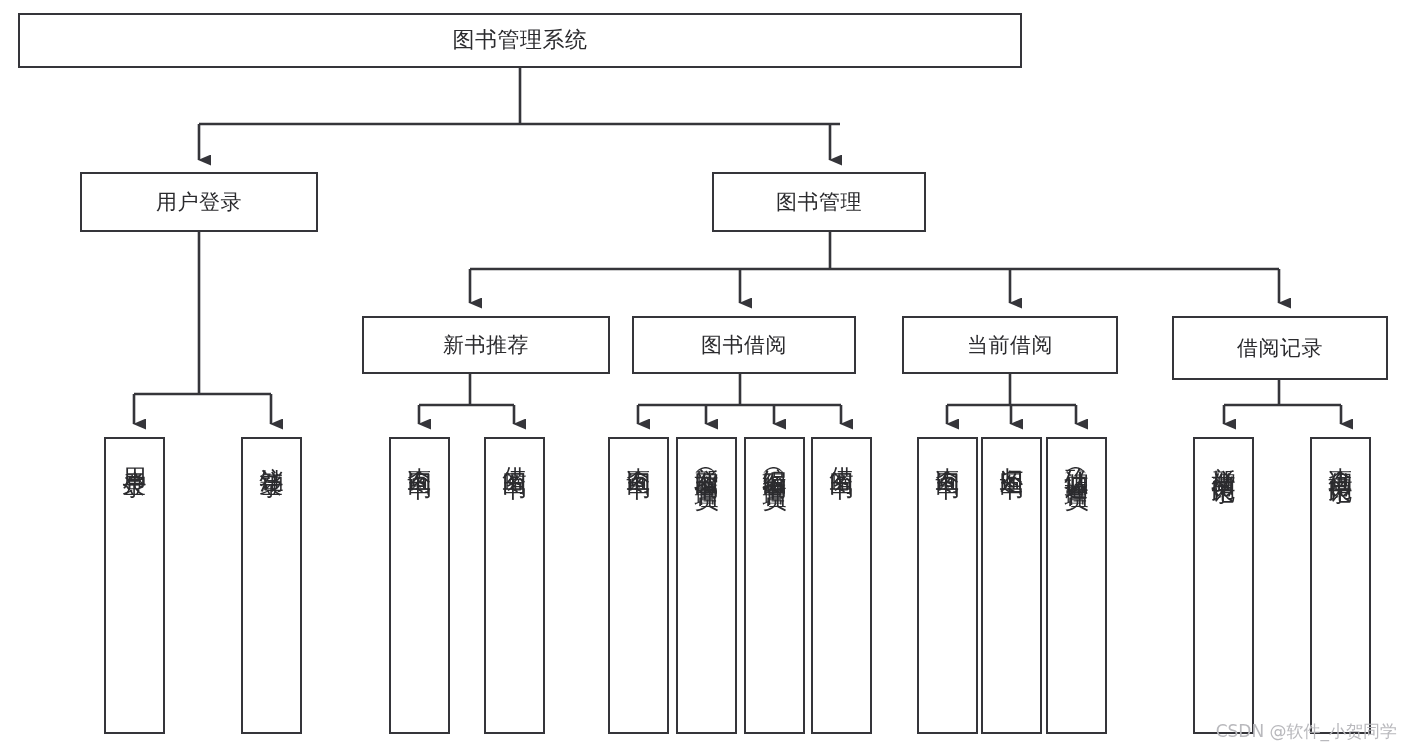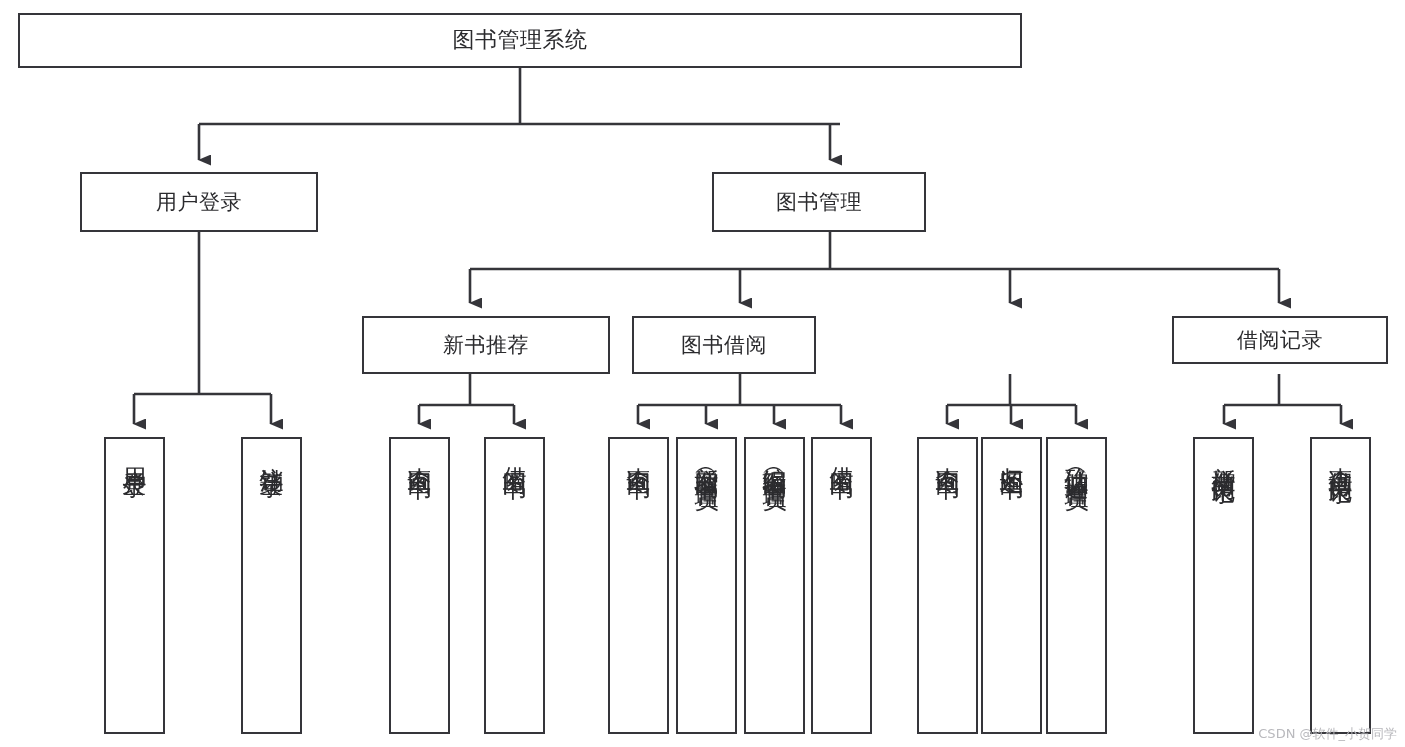--- a/index.html
+++ b/index.html
@@ -46,21 +46,21 @@
     text-orientation:upright;
     font-size:24px;
     line-height:1.0;
     letter-spacing:3px;
     white-space:nowrap;
   }
 
   .watermark{
     position:absolute;
     right:8px;bottom:4px;
-    font-size:13px;
+    font-size:17px;
     color:#b9b9bd;
     white-space:nowrap;
     font-family:"DejaVu Sans","Liberation Sans",sans-serif;
   }
 </style>
 </head>
 <body>
 
 <div id="canvas">
 
@@ -121,24 +121,27 @@
   <div class="node h" style="left:80px;top:172px;width:238px;height:60px;">
     <span class="lbl">用户登录</span>
   </div>
   <div class="node h" style="left:712px;top:172px;width:214px;height:60px;">
     <span class="lbl">图书管理</span>
   </div>
 
   <div class="node h" style="left:362px;top:316px;width:248px;height:58px;">
     <span class="lbl">新书推荐</span>
   </div>
-  <div class="node h" style="left:632px;top:316px;width:184px;height:58px;">
+  <div class="node h" style="left:632px;top:316px;width:224px;height:58px;">
     <span class="lbl">图书借阅</span>
   </div>
-  <div class="node h" style="left:1172px;top:316px;width:216px;height:48px;justify-content:center;">
+  <div class="node h" style="left:902px;top:316px;width:216px;height:58px;">
+    <span class="lbl">当前借阅</span>
+  </div>
+  <div class="node h" style="left:1172px;top:316px;width:216px;height:64px;justify-content:center;">
     <span class="lbl">借阅记录</span>
   </div>
 
   <div class="node v" style="left:104px;top:437px;width:61px;height:297px;">
     <span class="lbl">用户登录</span>
   </div>
   <div class="node v" style="left:241px;top:437px;width:61px;height:297px;">
     <span class="lbl">注销登录</span>
   </div>
 

